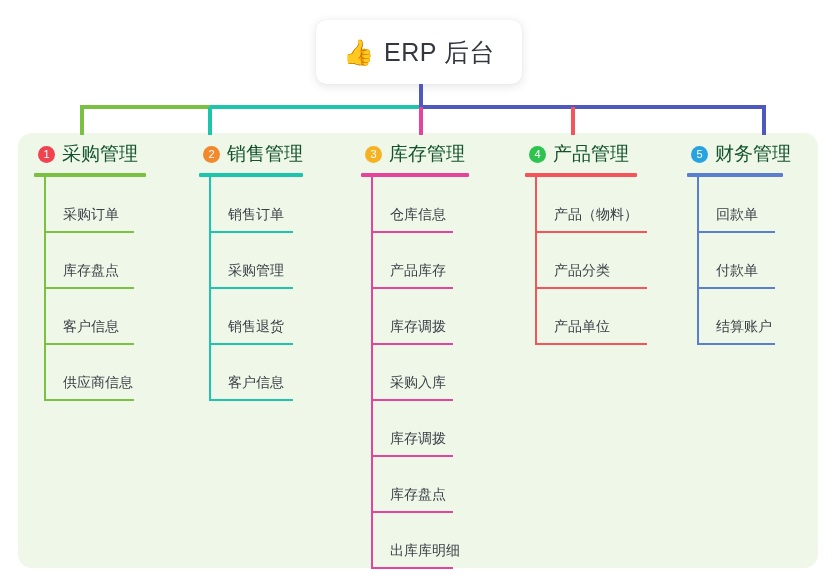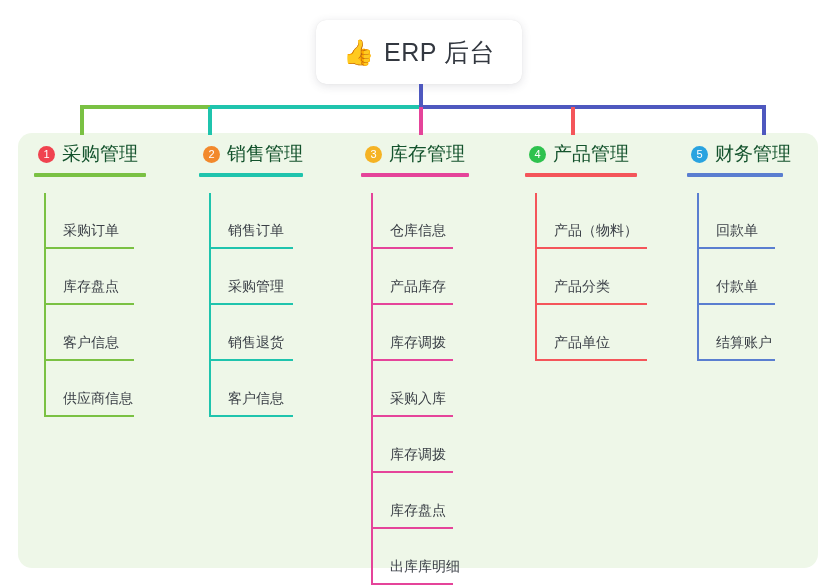--- a/index.html
+++ b/index.html
@@ -117,21 +117,21 @@
   }
   .col-rule {
     height: 4px;
     margin-top: 6px;
     border-radius: 1px;
   }
 
   
   .items {
     position: relative;
-    margin-top: 16px;
+    margin-top: 0;
     padding-left: 10px;
     box-sizing: border-box;
   }
   .spine {
     position: absolute;
     left: 10px;
     top: 0;
     width: 2px;
   }
   .item {

